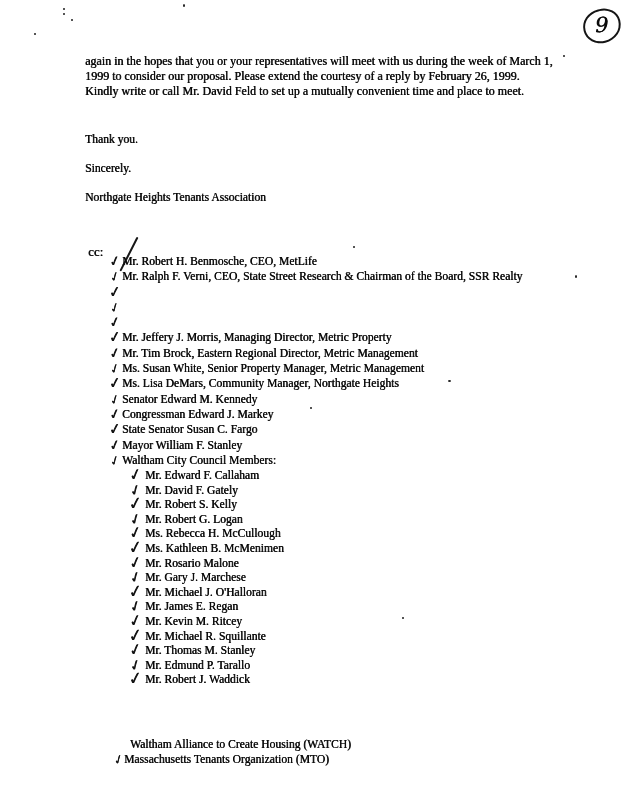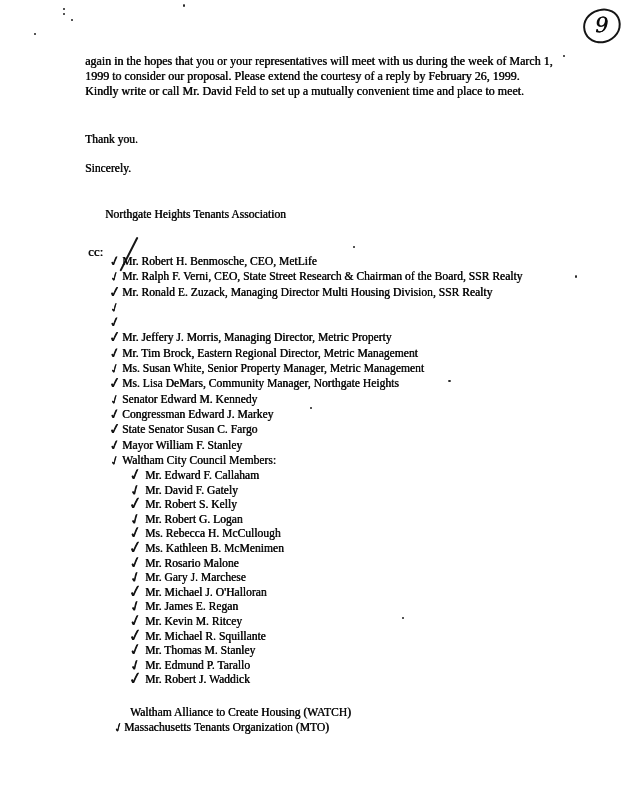--- a/index.html
+++ b/index.html
@@ -36,21 +36,21 @@
   .para {
     position: absolute;
     left: 85px; top: 54px; width: 498px;
     font-size: 12px; line-height: 15.1px;
     white-space: nowrap;
   }
 
   .line { position: absolute; left: 85px; font-size: 11.6px; line-height: 14px; white-space: nowrap; }
   .thank { top: 133px; text-align: right; }
   .sinc  { top: 162px; }
-  .sig   { top: 208px; margin-left: 20px; }
+  .sig   { top: 191px; }
 
   .cc-label { position: absolute; left: 88px; top: 244px; font-size: 13px; }
 
   
   .cc-slash {
     position: absolute;
     left: 128px; top: 235px;
     width: 1.6px; height: 38px;
     background: #161616;
     transform: rotate(27deg);
@@ -72,21 +72,21 @@
     left: -12px; top: 0px;
     font-family: "DejaVu Sans", sans-serif;
     font-size: 11px;
     color: #131313;
     transform: rotate(-10deg) scale(1.15, 1.35);
     transform-origin: center;
   }
   .cc-item:nth-child(even) .check { transform: rotate(-18deg) scale(1.05, 1.2) translateY(0.5px); }
   .cc-item:nth-child(3n) .check  { transform: rotate(-6deg) scale(1.25, 1.45); }
   .council .check { font-size: 12.5px; left: -15px; top: -1px; }
-  .orgs .cc-item.no-check { padding-left: 6px; }
+  .orgs .cc-item.no-check { padding-left: 6px; margin-top: 32px; }
   .orgs .check { left: -10px; }
 
   
   .speck { position: absolute; background: #1d1d1d; border-radius: 50%; }
 </style>
 </head>
 <body>
 
 <div class="page scanned">
 
@@ -103,21 +103,21 @@
   <div class="line thank">Thank you.</div>
   <div class="line sinc">Sincerely.</div>
   <div class="line sig">Northgate Heights Tenants Association</div>
 
   <div class="cc-label">cc:</div>
   <div class="cc-slash"></div>
 
   <div class="cc-list recipients">
     <div class="cc-item"><span class="check">✓</span><span>Mr. Robert H. Benmosche, CEO, MetLife</span></div>
     <div class="cc-item"><span class="check">✓</span><span>Mr. Ralph F. Verni, CEO, State Street Research &amp; Chairman of the Board, SSR Realty</span></div>
-    <div class="cc-item"><span class="check">✓</span><span>Mr. Ronald E. Zuzack, Managing Director Multi Housing Division, SSR Realty</span></div>
+    <div class="cc-item"><span class="check">✓</span></div>
     <div class="cc-item"><span class="check">✓</span></div>
     <div class="cc-item"><span class="check">✓</span></div>
     <div class="cc-item"><span class="check">✓</span><span>Mr. Jeffery J. Morris, Managing Director, Metric Property</span></div>
     <div class="cc-item"><span class="check">✓</span><span>Mr. Tim Brock, Eastern Regional Director, Metric Management</span></div>
     <div class="cc-item"><span class="check">✓</span><span>Ms. Susan White, Senior Property Manager, Metric Management</span></div>
     <div class="cc-item"><span class="check">✓</span><span>Ms. Lisa DeMars, Community Manager, Northgate Heights</span></div>
     <div class="cc-item"><span class="check">✓</span><span>Senator Edward M. Kennedy</span></div>
     <div class="cc-item"><span class="check">✓</span><span>Congressman Edward J. Markey</span></div>
     <div class="cc-item"><span class="check">✓</span><span>State Senator Susan C. Fargo</span></div>
     <div class="cc-item"><span class="check">✓</span><span>Mayor William F. Stanley</span></div>

